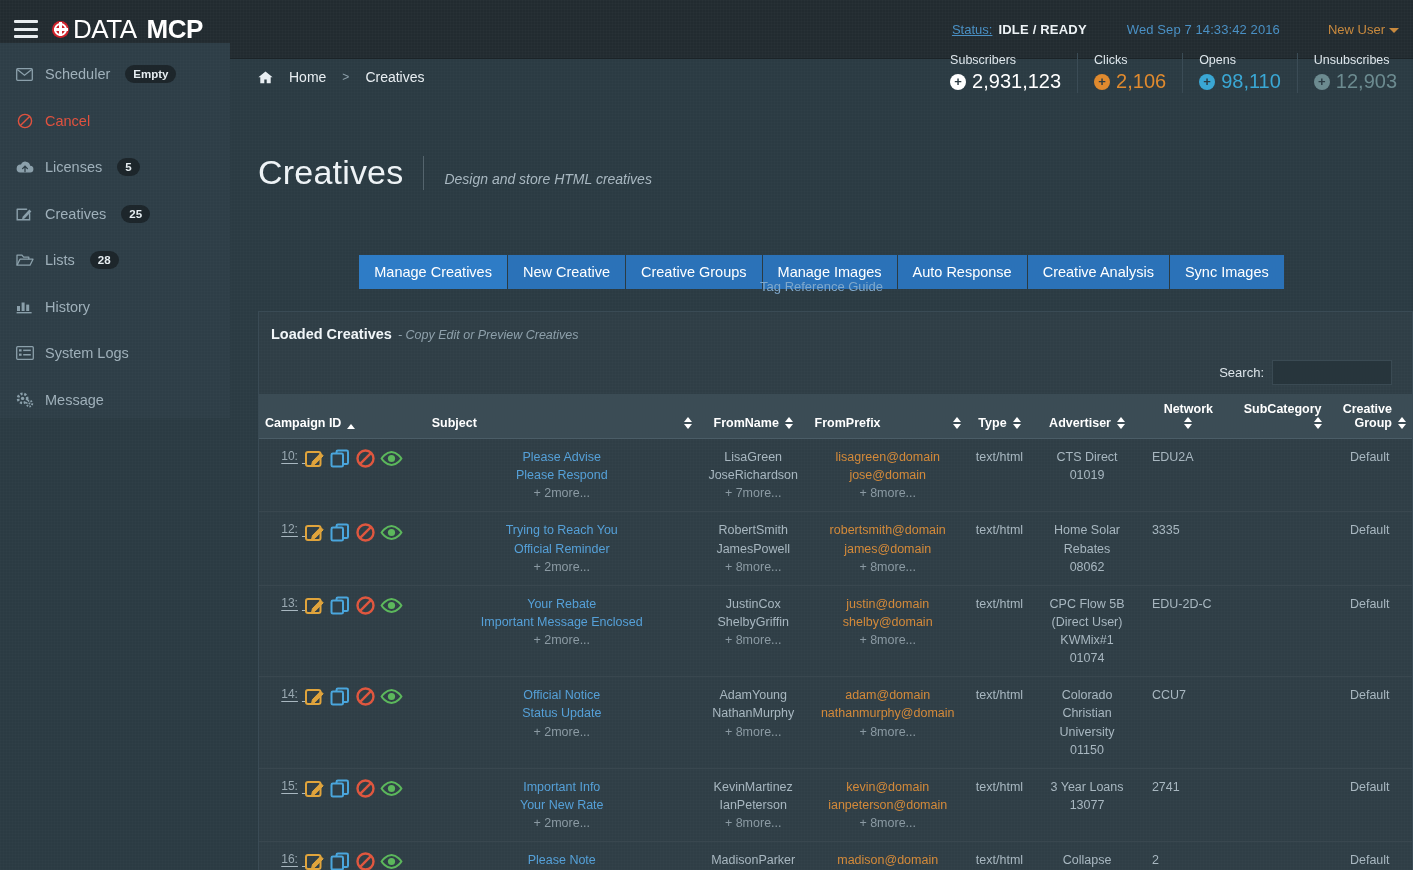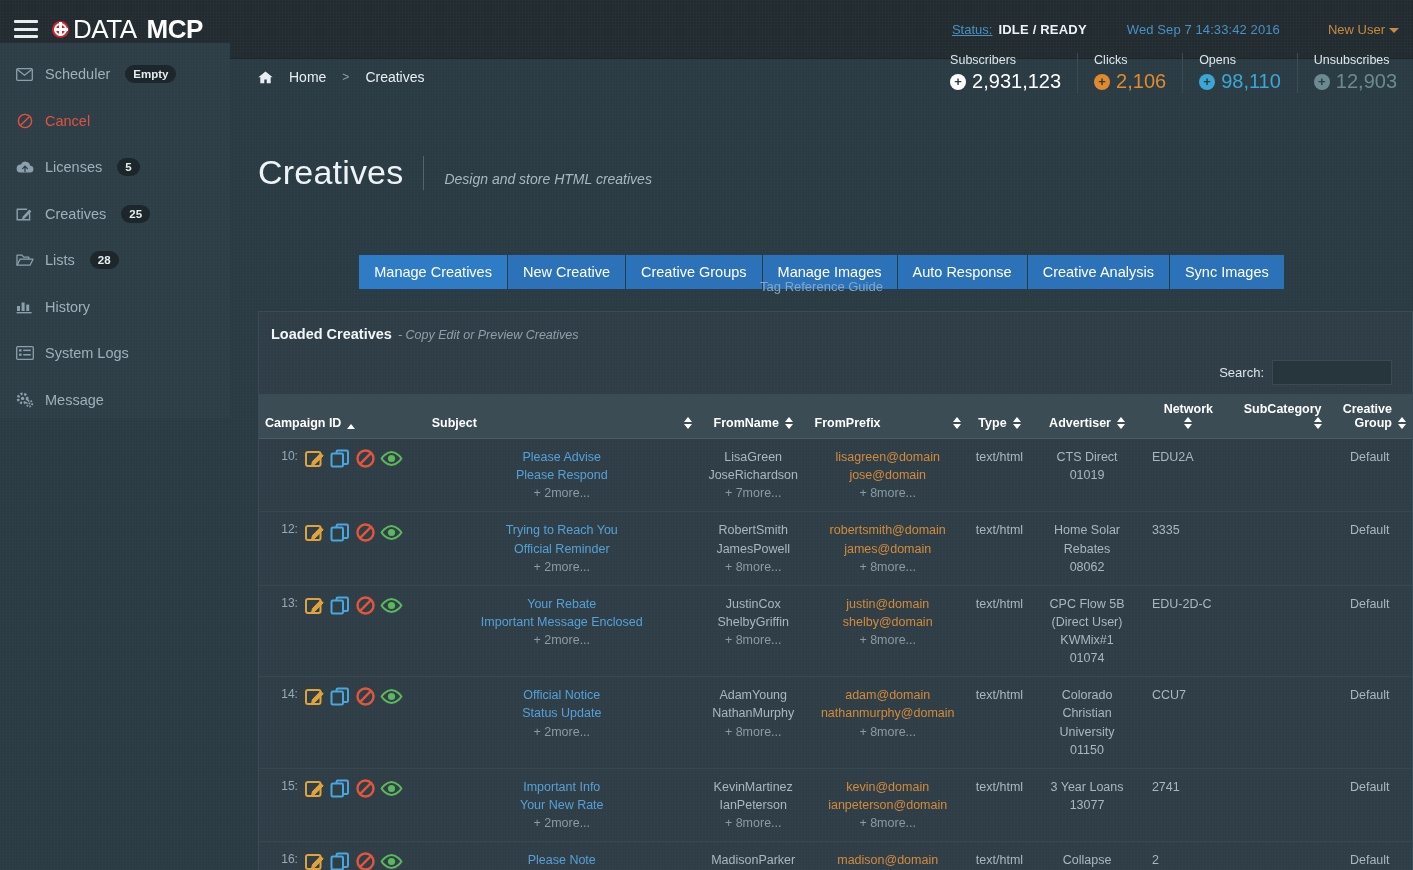--- a/index.html
+++ b/index.html
@@ -183,21 +183,21 @@
   }
   .sort i { display:block; width:0;height:0; border-left:4px solid transparent; border-right:4px solid transparent; }
   .sort i.up { border-bottom:5px solid #ffffff; }
   .sort i.dn { border-top:5px solid #ffffff; }
 
   table.grid tbody td {
     font-size:12.5px; color:#a8b7c0; padding:9px 6px;
     vertical-align:top; border-bottom:1px solid #39474f;
     text-align:center; line-height:1.45;
   }
-  td.id-cell { text-align:left; white-space:nowrap; padding-left:8px; }
+  td.id-cell { text-align:left; white-space:nowrap; padding-left:8px;text-decoration:underline; }
   .rowid { color:#9aa9b2; font-size:12px; margin-right:4px; vertical-align:2px;}
   .acts { display:inline-flex; align-items:center; gap:4px; vertical-align:middle; }
   .act { cursor:pointer; display:inline-flex; }
   .subject-line { color:#55a0d8; }
   .more { color:#8b9aa3; }
   .prefix-line { color:#d48a3a; }
   .plain { color:#a8b7c0; }
   .right-cell { text-align:right; padding-right:14px; }
 </style>
 </head>

